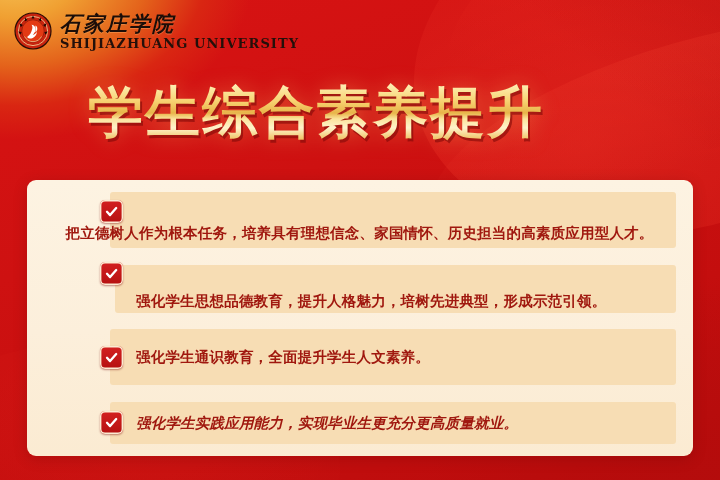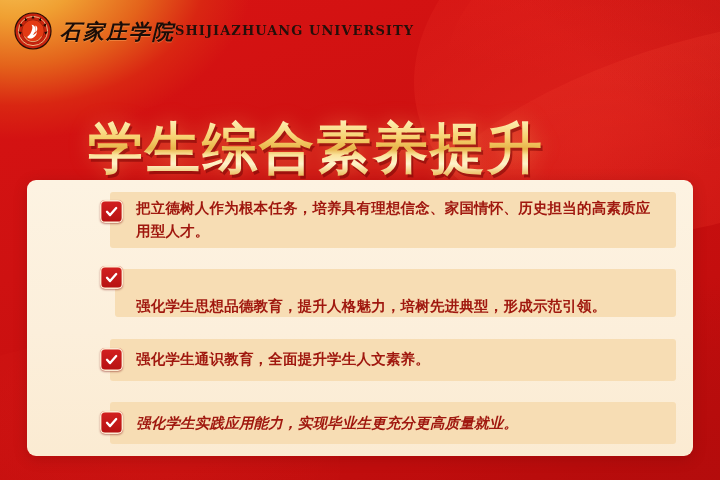--- a/index.html
+++ b/index.html
@@ -53,38 +53,38 @@
   }
 
   
   #logo {
     position:absolute; left:14px; top:12px;
     display:flex; align-items:center; gap:8px;
     z-index:6;
   }
   .crest { width:38px; height:38px; position:relative; flex:0 0 auto; }
   .crest svg { display:block; }
-  .logo-text { display:flex; flex-direction:row; line-height:1; }
+  .logo-text { display:flex; flex-direction:column; line-height:1; }
   .logo-cn {
     font-family:"DejaVu Serif","Liberation Serif",serif;
     font-size:21px; font-weight:bold; color:#1b0d08;
     letter-spacing:2px;
     text-shadow:0 1px 0 rgba(255,190,120,0.35);
     font-style:italic;
   }
   .logo-en {
     font-family:"DejaVu Serif","Liberation Serif",serif;
     font-size:13px; font-weight:bold; color:#24100a;
     letter-spacing:1.05px; margin-top:3px;
   }
 
   
   #title-wrap {
     position:absolute; top:76px; left:0; width:632px;
-    text-align:center; z-index:5;margin-top:36px;
+    text-align:center; z-index:5;
   }
   #title {
     display:inline-block;
     font-family:"DejaVu Sans","Liberation Sans",sans-serif;
     font-size:55px; font-weight:bold;
     letter-spacing:2px;
     background:linear-gradient(180deg,
       #FFF6D2 0%, #FCE9A6 16%, #F7D271 34%, #E8B449 50%,
       #FBE49C 58%, #FFF3CB 70%, #EFC163 86%, #D99E33 100%);
     -webkit-background-clip:text;
@@ -133,27 +133,27 @@
     margin-left:13px;
     margin-right:14px;
     color:#A0180F;
     font-family:"DejaVu Sans","Liberation Sans",sans-serif;
     font-size:14.5px;
     font-weight:bold;
     line-height:1.58;
     letter-spacing:0.2px;
   }
   
-  .item-1 { height:56px; align-items:center; }
+  .item-1 { height:56px; align-items:center;flex-direction:column; }
   .item-1 .item-text { margin-top:-1px; }
   .item-1 .checkbox { align-self:flex-start; margin-top:8px; }
   .item-2 { height:48px; align-items:center; }
   .item-2 .checkbox { align-self:flex-start; margin-top:-3px; }
   .item-2 .item-text { margin-top:26px; }
-  .item-3 { height:42px; align-items:center; }
+  .item-3 { height:56px; align-items:center; }
   .item-4 { height:42px; align-items:center;font-style:italic; }
 </style>
 </head>
 <body>
 
 <div id="poster">
 
   <div class="swoosh sw1"></div>
   <div class="swoosh sw2"></div>
   <div class="swoosh sw3"></div>

